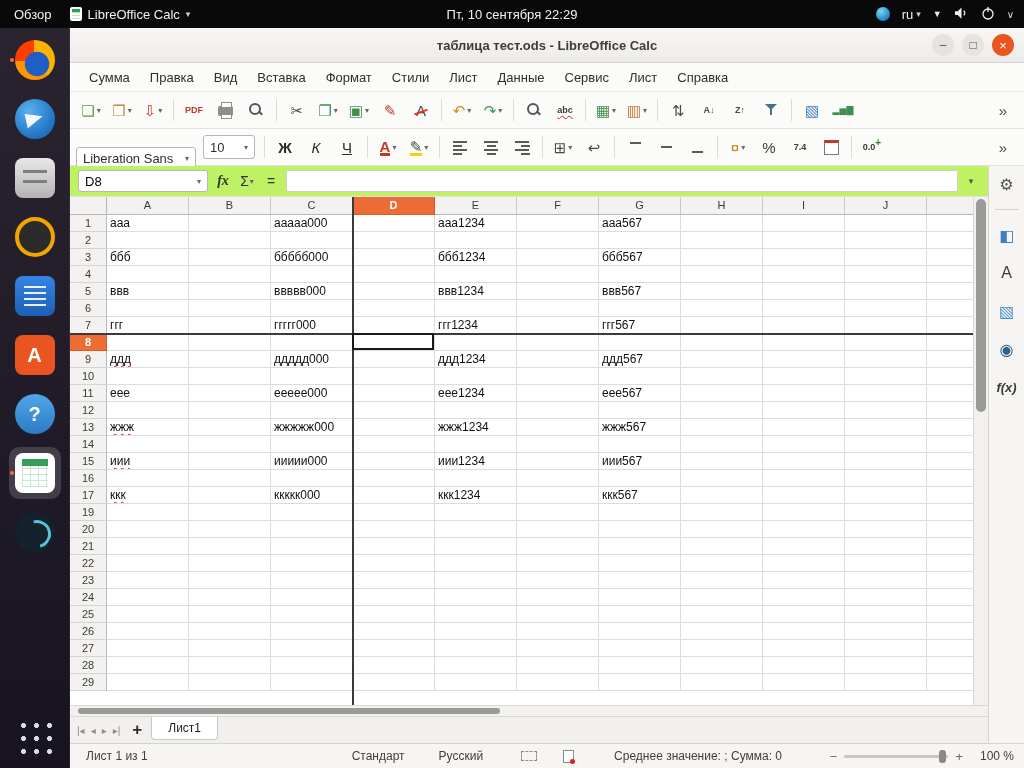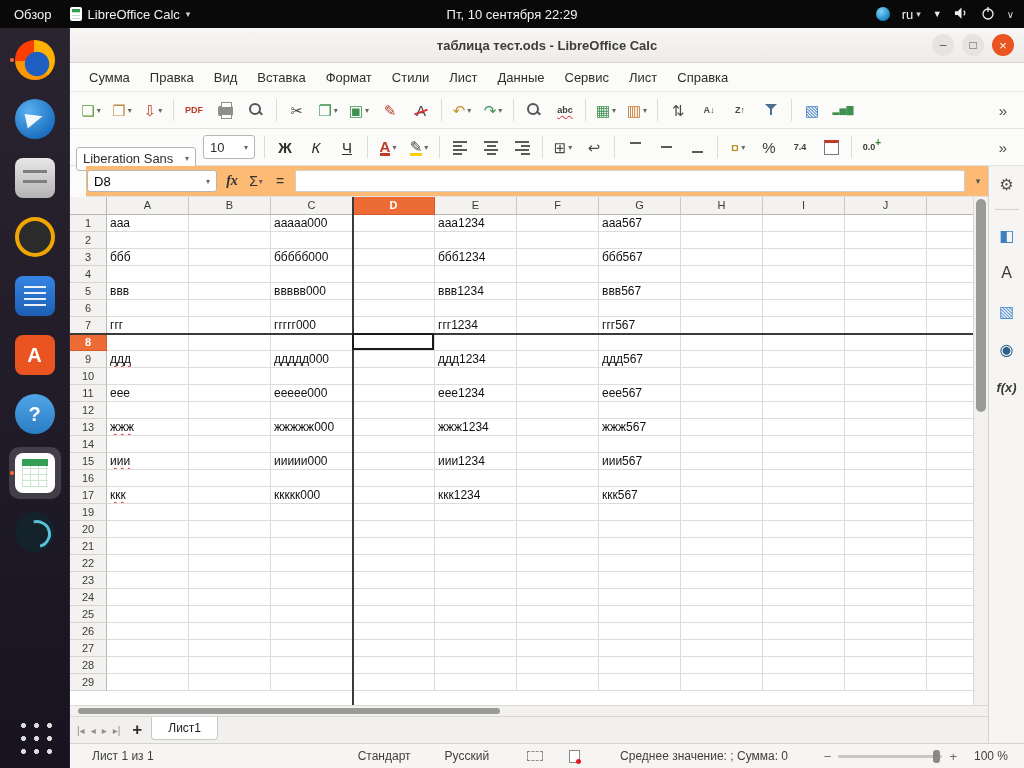--- a/index.html
+++ b/index.html
@@ -112,22 +112,22 @@
   .va-t{background-position:50% 1px;}
   .va-m{background-position:50% 5px;}
   .va-b{background-position:50% 10px;}
 
   .combo{border:1px solid #b8b6b2;border-radius:3px;background:#fff;height:24px;display:flex;align-items:center;
          padding:0 6px;gap:6px;font-size:13px;color:#2f2e2b;box-sizing:border-box;}
   .combo.font{width:120px;justify-content:space-between;overflow:hidden;white-space:nowrap;margin-right:6px;margin-top:23px;}
   .combo.font > span:first-child{overflow:hidden;white-space:nowrap;}
   .combo.size{width:52px;justify-content:space-between;margin-right:4px;}
 
-  .formulabar{height:30px;display:flex;align-items:center;background:#fdba74;border-bottom:1px solid #e3e2e0;
-              padding:0 1px;gap:4px;flex:0 0 auto;margin-left:16px;}
+  .formulabar{height:30px;display:flex;align-items:center;background:#bef264;border-bottom:1px solid #e3e2e0;
+              padding:0 8px;gap:4px;flex:0 0 auto;}
   .namebox{width:130px;height:22px;border:1px solid #b8b6b2;border-radius:3px;background:#fff;display:flex;
            align-items:center;justify-content:space-between;padding:0 6px;font-size:13px;box-sizing:border-box;}
   .fb-btns{display:flex;gap:2px;align-items:center;}
   .fb-btn{height:24px;min-width:22px;display:inline-flex;align-items:center;justify-content:center;font-size:14px;color:#333;border-radius:3px;}
   .fb-btn.fx{font-style:italic;font-family:"Liberation Serif",serif;font-weight:bold;}
   .fb-input{flex:1;height:20px;border:1px solid #d0cfcc;background:#fff;border-radius:2px;padding:0 4px;font-size:12px;line-height:20px;}
   .fb-exp{width:18px;text-align:center;color:#555;font-size:9px;}
 
   .middle{flex:1;display:flex;min-height:0;}
   .leftcol{flex:1;display:flex;flex-direction:column;min-width:0;}
@@ -160,21 +160,21 @@
 
   .tabbar{height:26px;display:flex;align-items:center;gap:2px;padding-left:4px;background:#f1f0ee;
           border-top:1px solid #dad9d6;flex:0 0 auto;}
   .tab-nav{color:#8f8e8b;font-size:10px;padding:0 3px;}
   .tab-add{font-size:17px;color:#2f2e2b;padding:0 7px;font-weight:bold;}
   .sheet-tab{background:#fff;border:1px solid #c9c8c5;border-top:none;border-radius:0 0 4px 4px;height:22px;
              padding:0 16px;font-size:12px;display:flex;align-items:center;align-self:flex-start;color:#1d1d1b;}
 
   
   .statusbar{height:24px;display:flex;align-items:center;font-size:12px;color:#413f3c;background:#f6f5f3;
-             border-top:1px solid #d5d3d0;padding:0 16px;flex:0 0 auto;}
+             border-top:1px solid #d5d3d0;padding:0 10px;flex:0 0 auto;}
   .st-sheetinfo{margin-left:6px;}
   .st-style{margin-left:204px;}
   .st-lang{margin-left:34px;}
   .st-icon{display:inline-block;margin-left:38px;}
   .selmode{width:14px;height:8px;border:1px dashed #8a8a88;}
   .docmod{width:9px;height:11px;border:1px solid #8a8a88;background:#fff;position:relative;margin-left:26px;}
   .docmod::after{content:"";position:absolute;right:-2px;bottom:-2px;width:5px;height:5px;border-radius:50%;background:#e01b24;}
   .st-summary{margin-left:40px;}
   .zoomer{display:flex;align-items:center;gap:7px;margin-left:auto;}
   .zglyph{color:#6b6a67;font-size:13px;}

